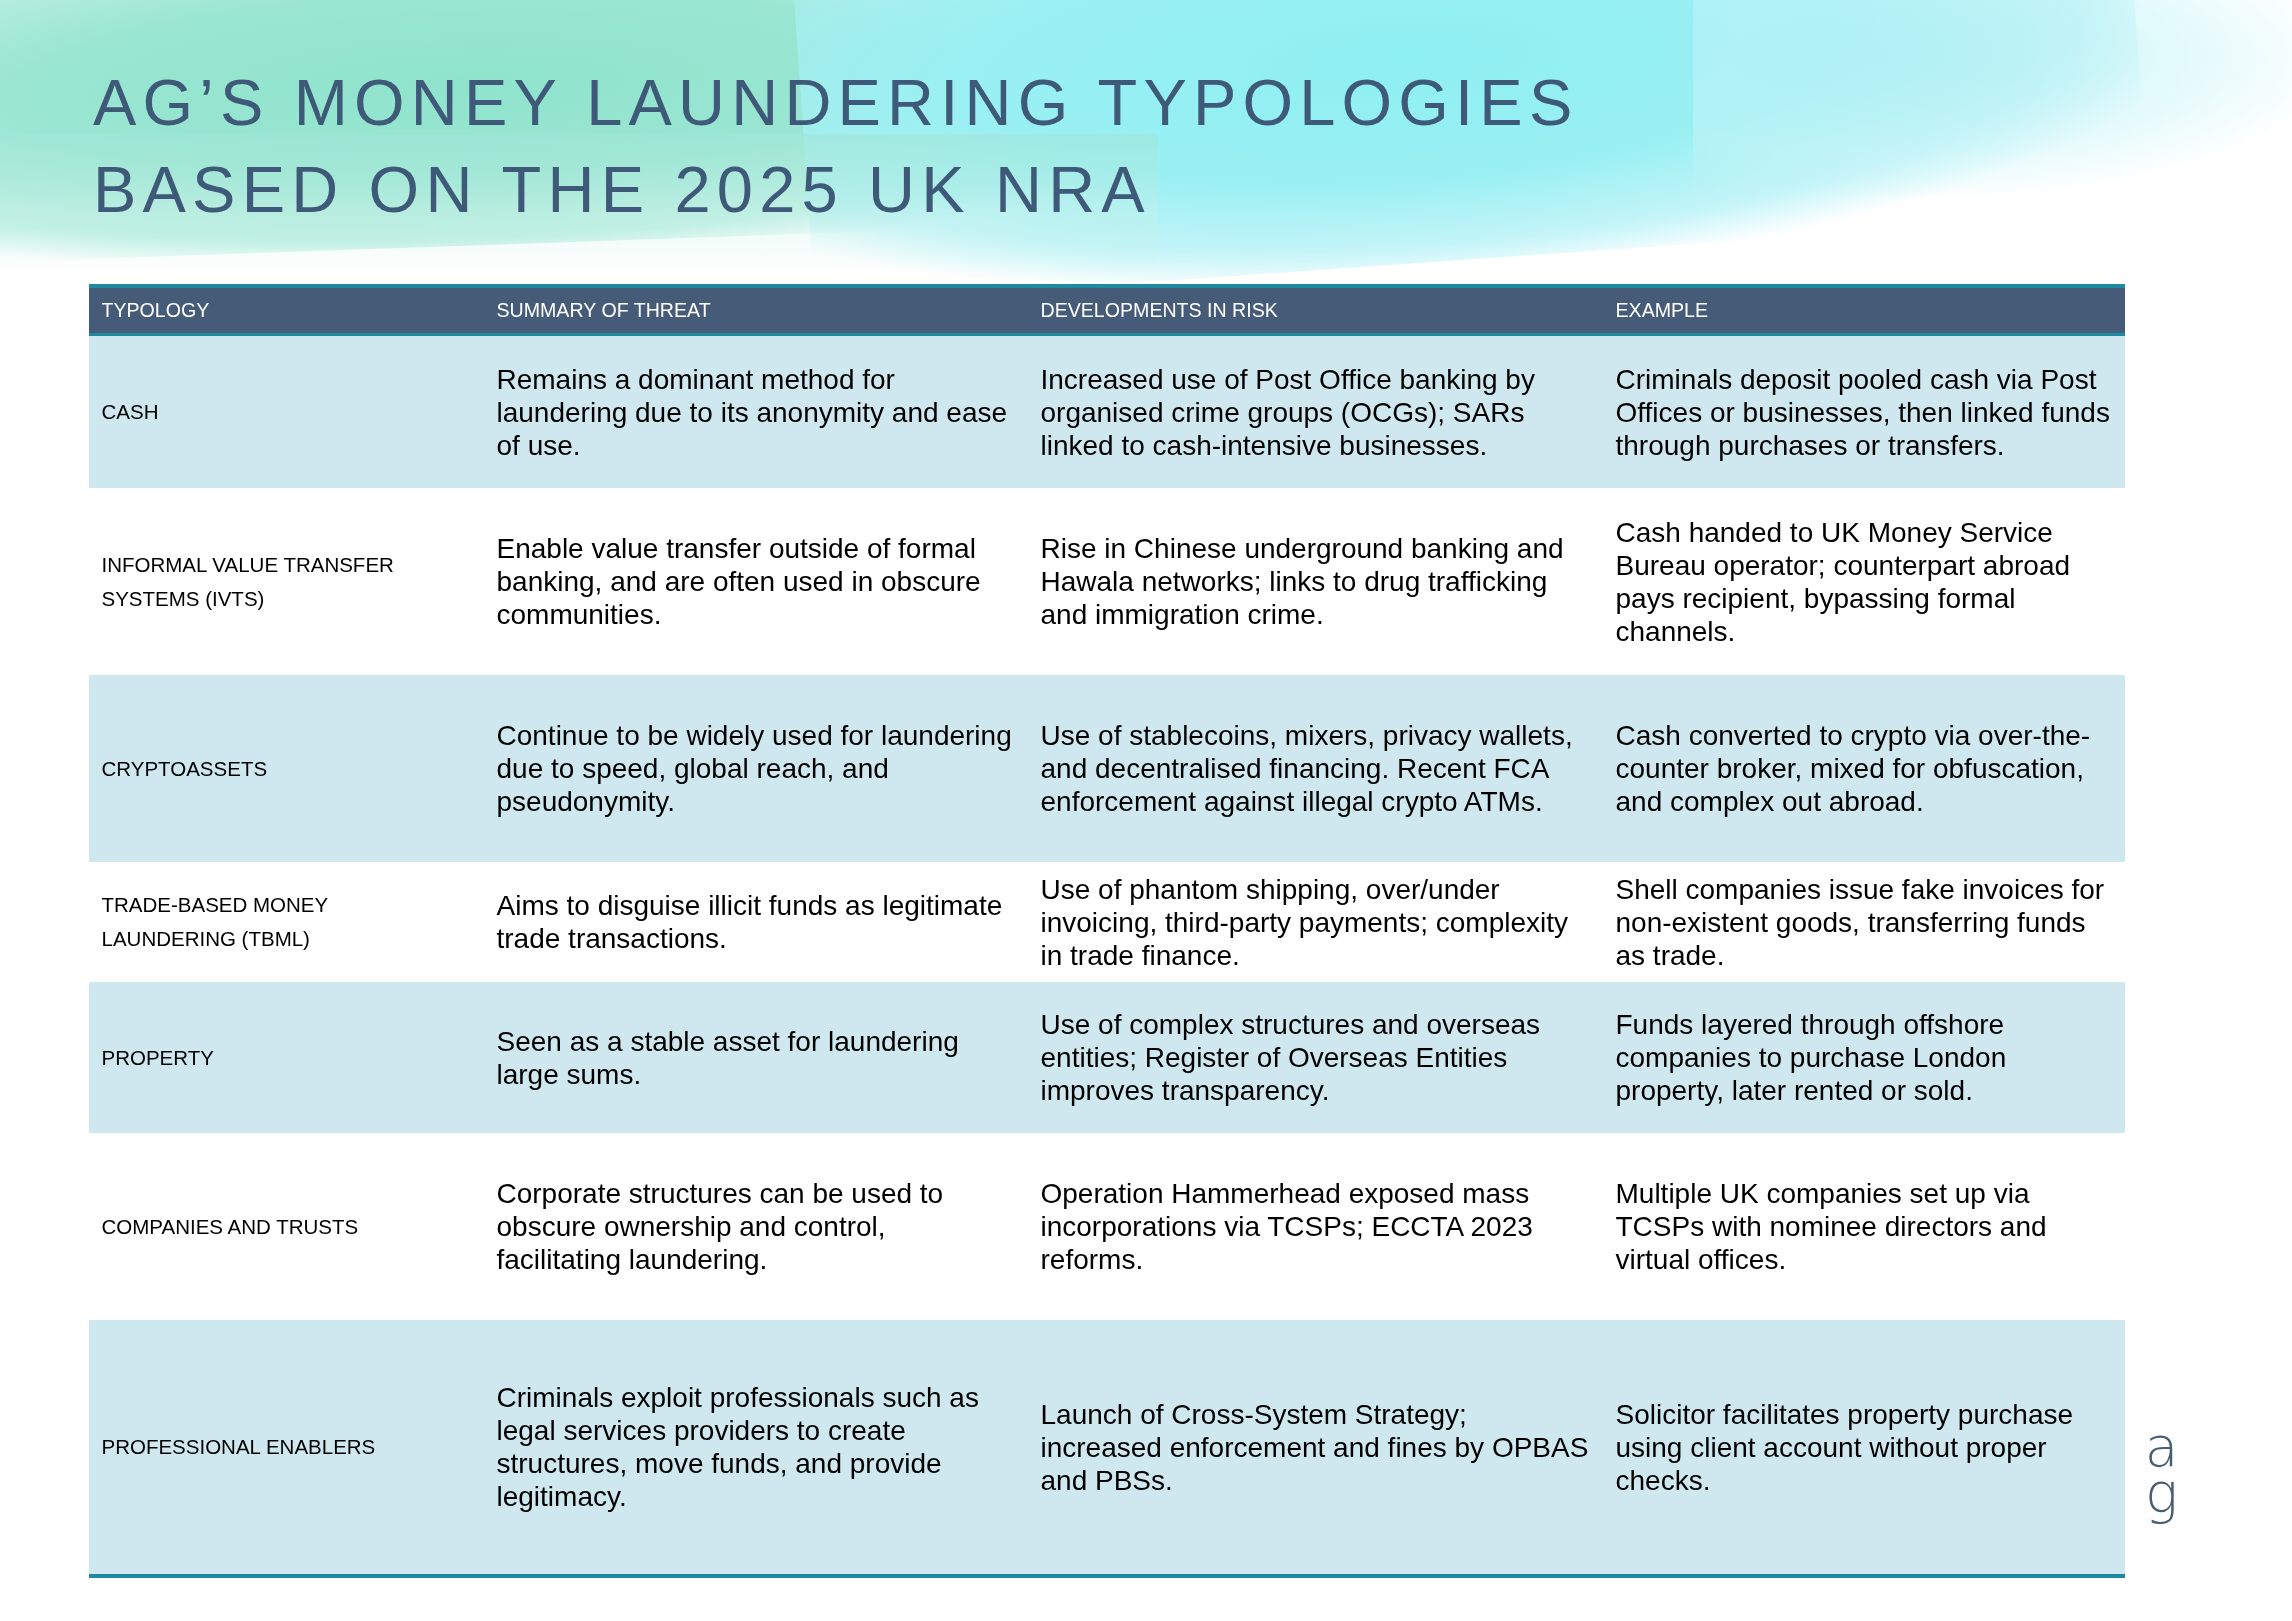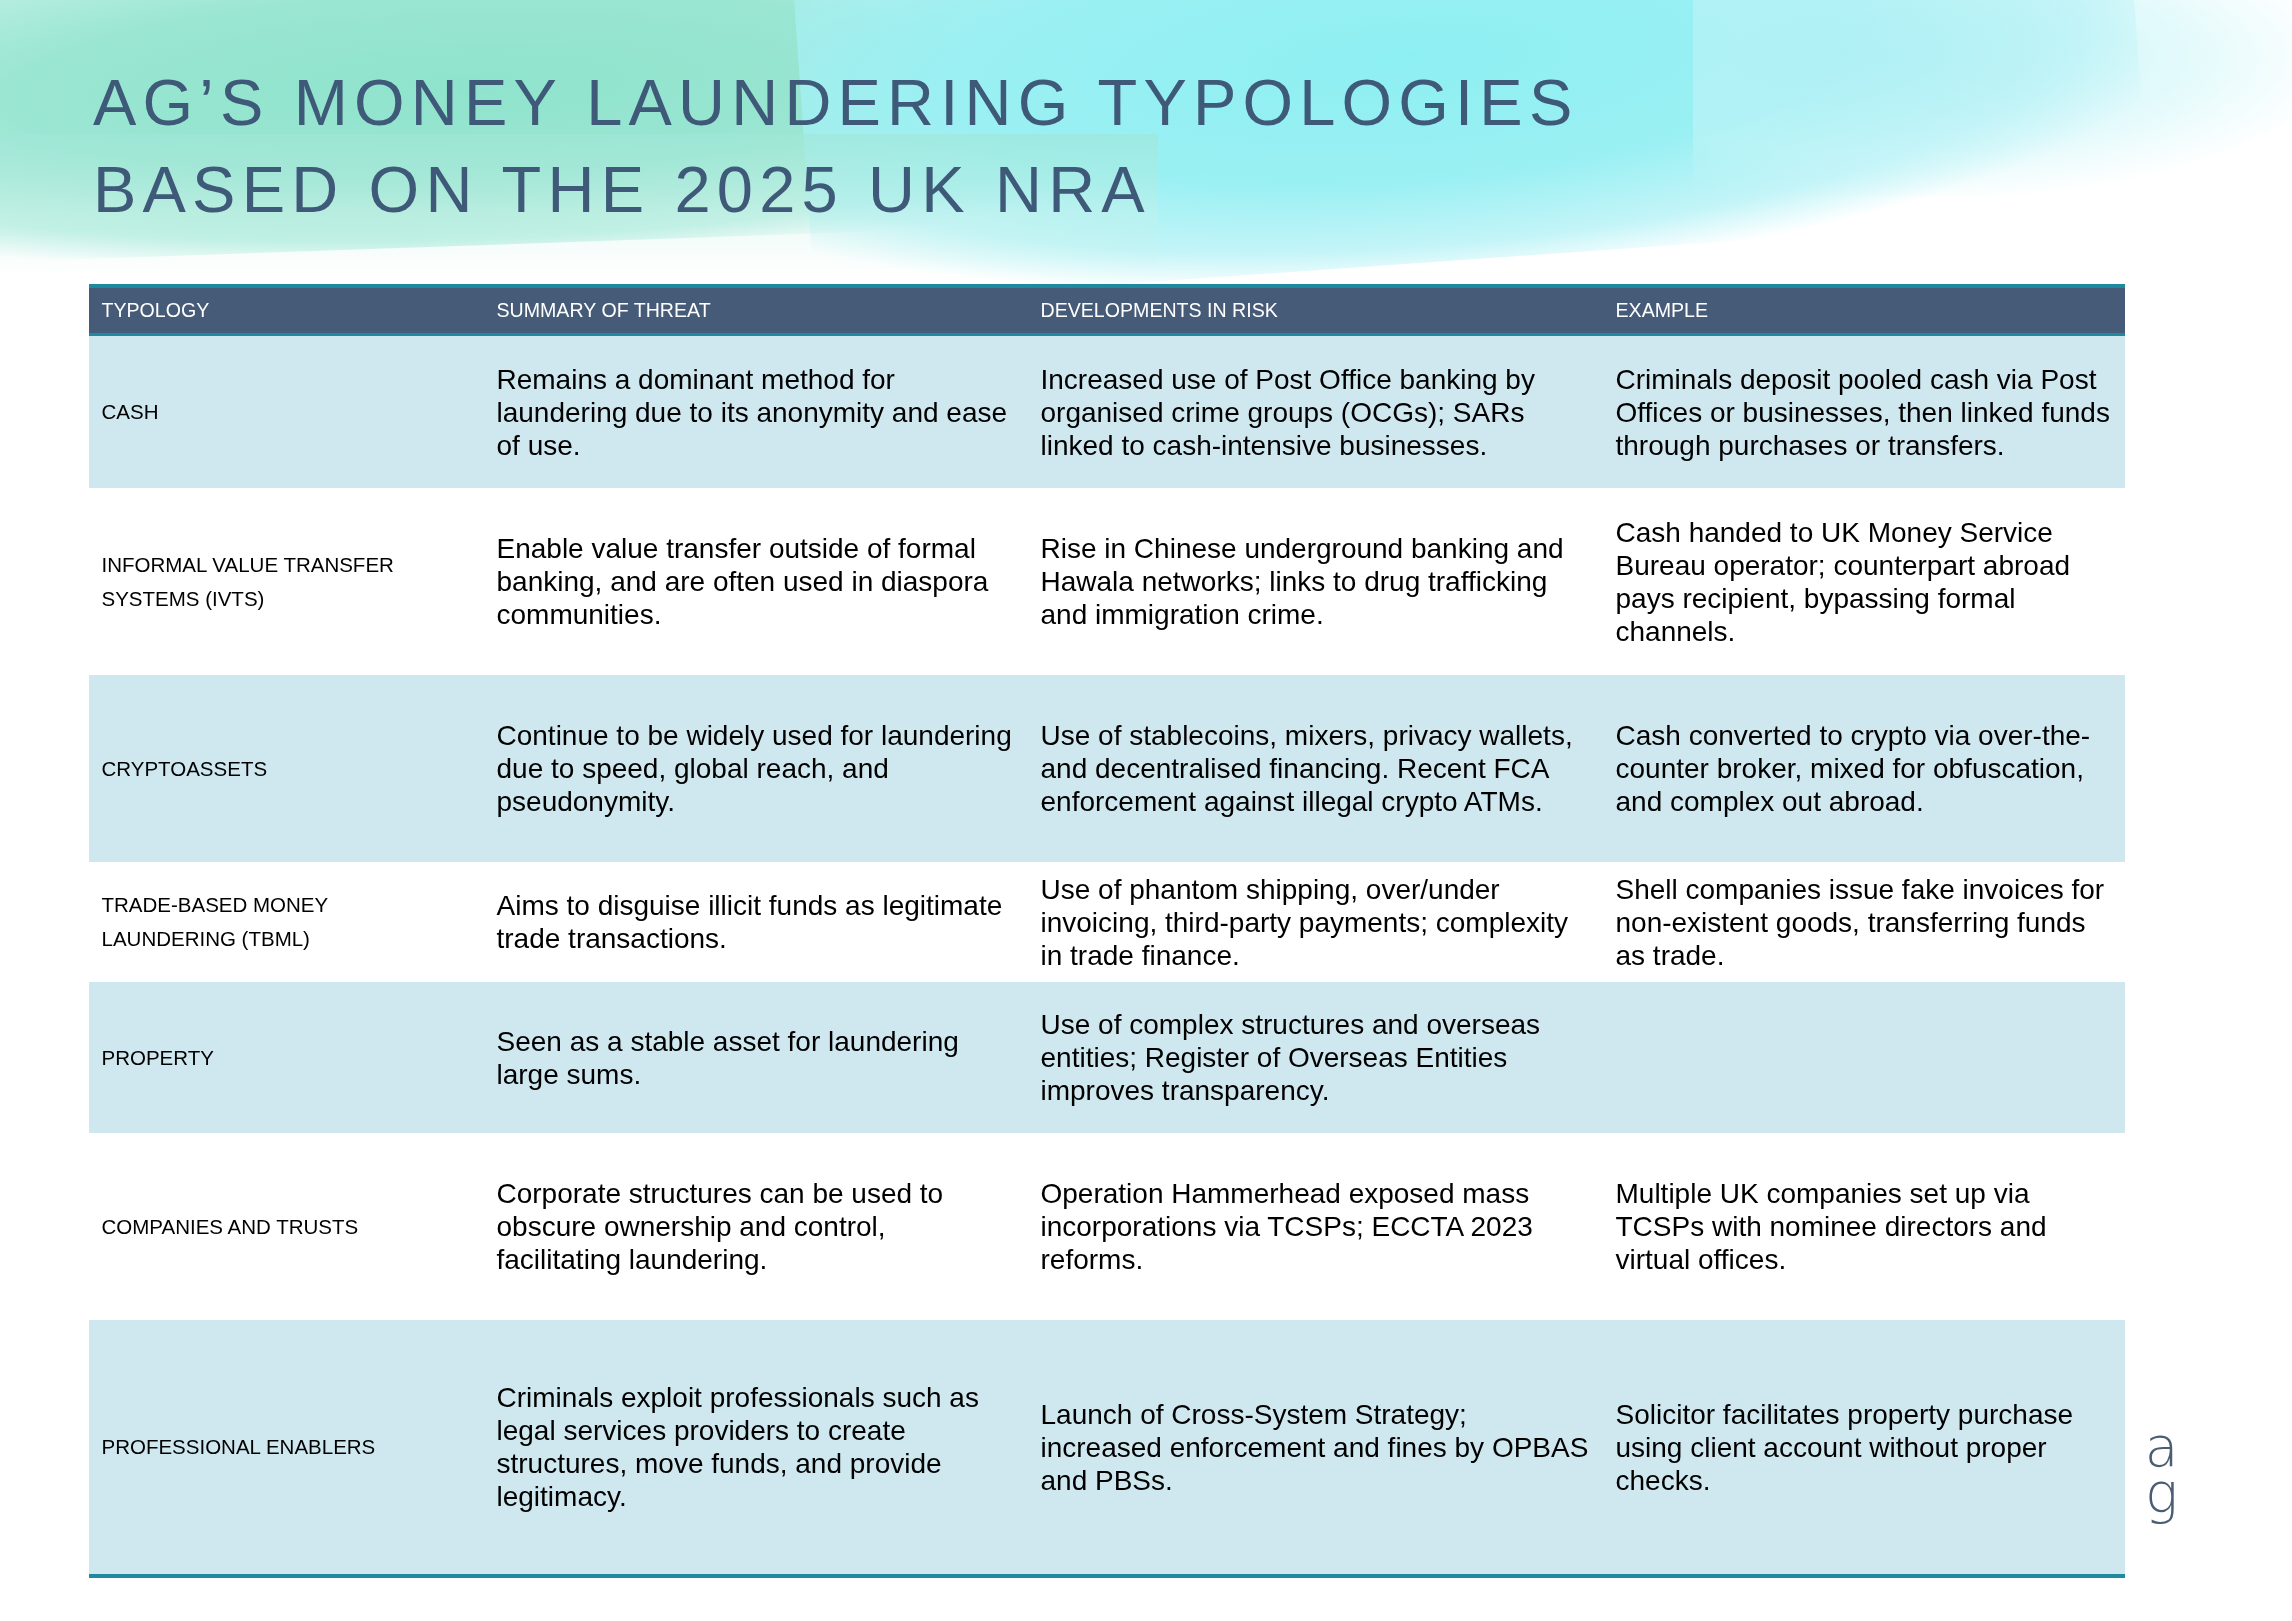--- a/index.html
+++ b/index.html
@@ -102,21 +102,21 @@
 
   <div class="row shade r0">
     <div class="c0">CASH</div>
     <div class="c">Remains a dominant method for laundering due to its anonymity and ease of use.</div>
     <div class="c">Increased use of Post Office banking by organised crime groups (OCGs); SARs linked to cash-intensive businesses.</div>
     <div class="c">Criminals deposit pooled cash via Post Offices or businesses, then linked funds through purchases or transfers.</div>
   </div>
 
   <div class="row plain r1">
     <div class="c0">INFORMAL VALUE TRANSFER SYSTEMS (IVTS)</div>
-    <div class="c">Enable value transfer outside of formal banking, and are often used in diaspora communities.</div>
+    <div class="c">Enable value transfer outside of formal banking, and are often used in obscure communities.</div>
     <div class="c">Rise in Chinese underground banking and Hawala networks; links to drug trafficking and immigration crime.</div>
     <div class="c">Cash handed to UK Money Service Bureau operator; counterpart abroad pays recipient, bypassing formal channels.</div>
   </div>
 
   <div class="row shade r2">
     <div class="c0">CRYPTOASSETS</div>
     <div class="c">Continue to be widely used for laundering due to speed, global reach, and pseudonymity.</div>
     <div class="c">Use of stablecoins, mixers, privacy wallets, and decentralised financing. Recent FCA enforcement against illegal crypto ATMs.</div>
     <div class="c">Cash converted to crypto via over-the-counter broker, mixed for obfuscation, and complex out abroad.</div>
   </div>
@@ -125,20 +125,21 @@
     <div class="c0">TRADE-BASED MONEY LAUNDERING (TBML)</div>
     <div class="c">Aims to disguise illicit funds as legitimate trade transactions.</div>
     <div class="c">Use of phantom shipping, over/under invoicing, third-party payments; complexity in trade finance.</div>
     <div class="c">Shell companies issue fake invoices for non-existent goods, transferring funds as trade.</div>
   </div>
 
   <div class="row shade r4">
     <div class="c0">PROPERTY</div>
     <div class="c">Seen as a stable asset for laundering large sums.</div>
     <div class="c">Use of complex structures and overseas entities; Register of Overseas Entities improves transparency.</div>
+    <div class="c">Funds layered through offshore companies to purchase London property, later rented or sold.</div>
   </div>
 
   <div class="row plain r5">
     <div class="c0">COMPANIES AND TRUSTS</div>
     <div class="c">Corporate structures can be used to obscure ownership and control, facilitating laundering.</div>
     <div class="c">Operation Hammerhead exposed mass incorporations via TCSPs; ECCTA 2023 reforms.</div>
     <div class="c">Multiple UK companies set up via TCSPs with nominee directors and virtual offices.</div>
   </div>
 
   <div class="row shade r6">

